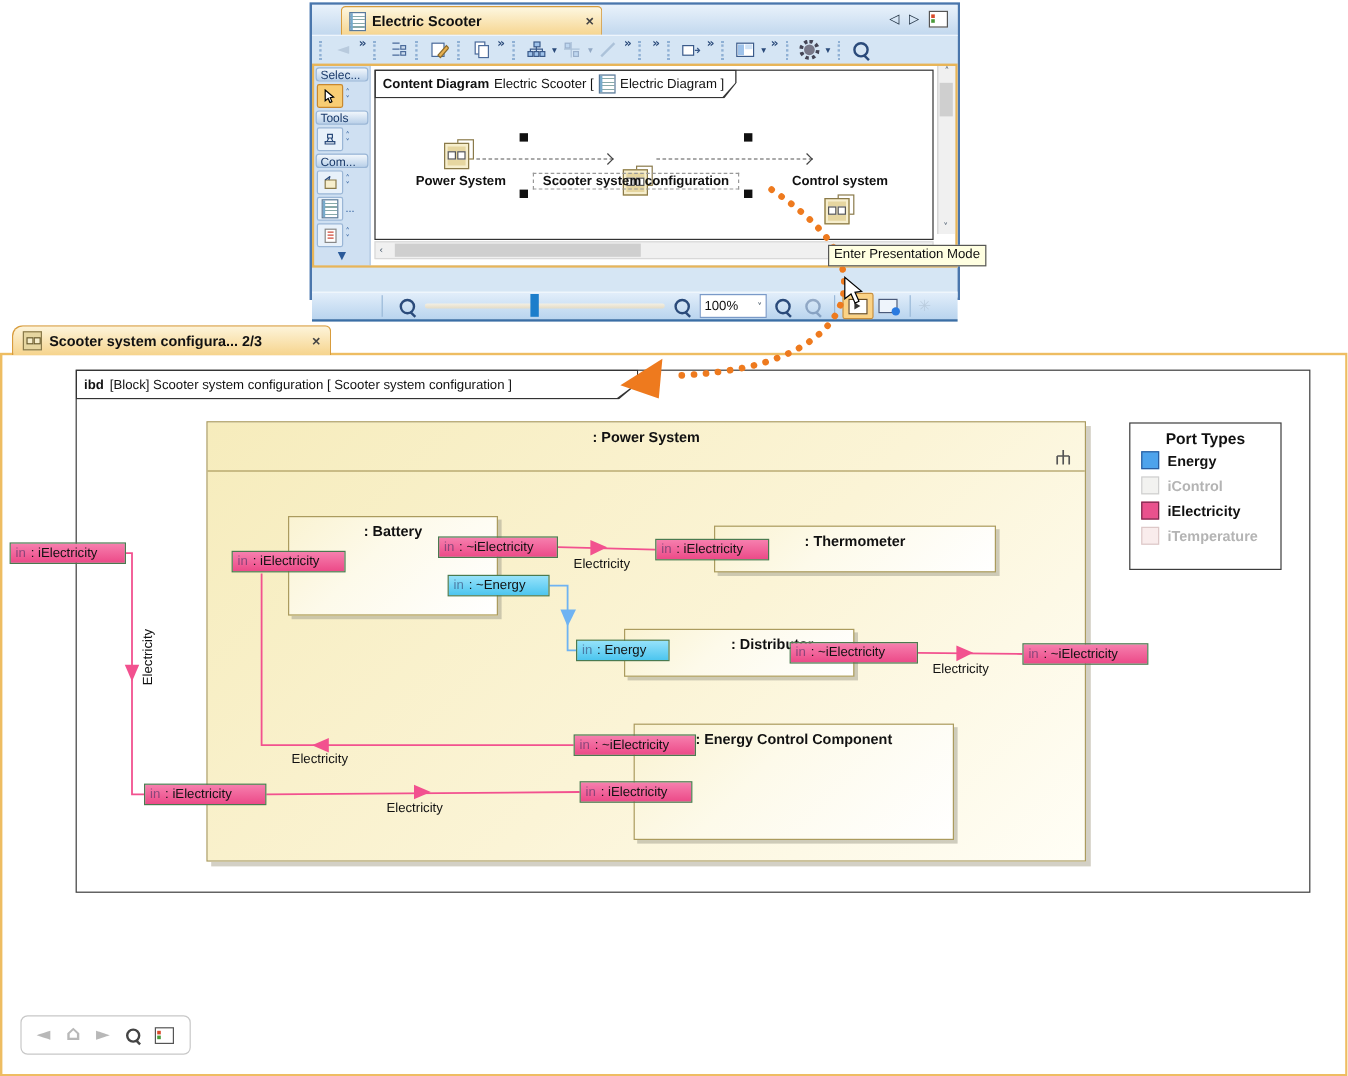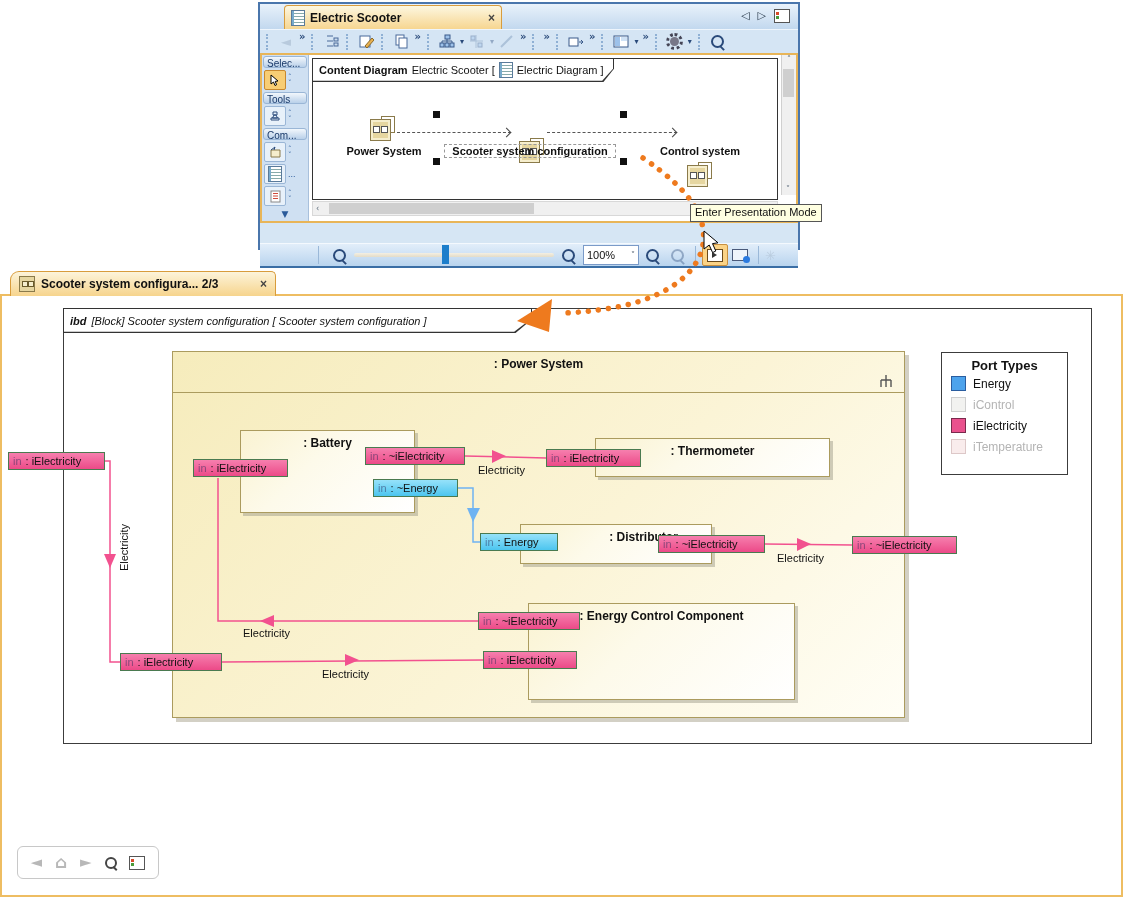--- a/index.html
+++ b/index.html
@@ -95,21 +95,21 @@
   
   .pres-tab{left:10px;top:271px;width:248px;height:24px;border:1px solid #d89c3c;border-bottom:none;
             border-radius:9px 5px 0 0;background:linear-gradient(180deg,#fdf4da,#f6d48d);
             display:flex;align-items:center;gap:6px;padding:0 8px;font-size:12px;font-weight:bold;z-index:21;}
   .ibd-tab-icon{width:14px;height:14px;background:#e6d6a0;border:1px solid #8a7a4a;position:relative;}
   .ibd-tab-icon::before,.ibd-tab-icon::after{content:"";position:absolute;border:1px solid #6a5a2a;background:#f6eecd;width:4px;height:4px;top:4px;}
   .ibd-tab-icon::before{left:2px;} .ibd-tab-icon::after{left:8px;}
   .pres-window{left:0;top:294px;width:1119px;height:599px;border:2px solid #eebd62;background:#fff;z-index:20;}
 
   .ibd-frame{left:61px;top:12px;width:1027px;height:434px;border:1px solid #3c3c3c;}
-  .ibd-header{left:61px;top:12px;width:467px;height:23px;font-size:12px;z-index:3;font-style:italic;}
+  .ibd-header{left:61px;top:12px;width:467px;height:23px;font-size:12px;z-index:3;}
   .ibd-header .cuttab-in{gap:5px;}
 
   .blk{position:absolute;border:1px solid #ab9b5e;
        background:linear-gradient(135deg,#f6ecbc 0%,#fbf4d6 55%,#fffef6 100%);
        box-shadow:4px 4px 0 rgba(175,170,150,.55);box-sizing:border-box;}
   .blk.inner{background:linear-gradient(135deg,#faf3d2 0%,#fdfaea 40%,#ffffff 100%);
        box-shadow:3px 3px 0 rgba(160,158,140,.5);}
   .blk-title{font-size:12px;font-weight:bold;text-align:center;padding-top:5px;}
   .ps-sep{position:absolute;left:0;top:40px;width:100%;border-top:1px solid #ab9b5e;}
   .rake{position:absolute;right:11px;top:22px;width:14px;height:15px;}
@@ -118,21 +118,21 @@
         display:flex;align-items:center;gap:4px;padding:0 4px;font-size:11px;white-space:nowrap;z-index:5;}
   .port .dir{color:rgba(40,40,90,.5);}
   .port.pink{background:linear-gradient(180deg,#f67fae,#ec4a88);}
   .port.cyan{background:linear-gradient(180deg,#96e2fa,#4cc5ef);}
 
   .edge-label{position:absolute;font-size:11px;white-space:nowrap;z-index:4;}
   .edge-label.vert{writing-mode:vertical-rl;transform:rotate(180deg);}
 
   .legend{left:939px;top:56px;width:125px;height:121px;border:1.5px solid #3c3c3c;background:#fff;z-index:6;}
   .legend-title{font-size:13px;font-weight:bold;text-align:center;padding-top:5px;}
-  .legend-row{display:flex;align-items:center;gap:7px;padding:3px 0 3px 9px;font-size:12px;}
+  .legend-row{display:flex;align-items:center;gap:7px;padding:3px 0 3px 9px;font-size:12px;font-weight:bold;}
   .sw{width:15px;height:15px;box-sizing:border-box;}
   .sw-energy{background:#4da3ec;border:1px solid #2a5d9f;}
   .sw-icontrol{background:#f2f2f0;border:1px solid #cfcfcf;}
   .sw-ielectricity{background:#e9518d;border:1px solid #7a2a4d;}
   .sw-itemperature{background:#f9ecec;border:1px solid #ddc8c8;}
   .muted{color:#b4b4b4;}
 
   .nav-bar{left:15px;top:550px;width:128px;height:31px;border:1px solid #c8c8c8;border-radius:6px;
            display:flex;align-items:center;justify-content:space-around;padding:0 6px;z-index:6;}
   .nav-g{font-size:15px;color:#b8b8b8;font-weight:bold;line-height:1;}

